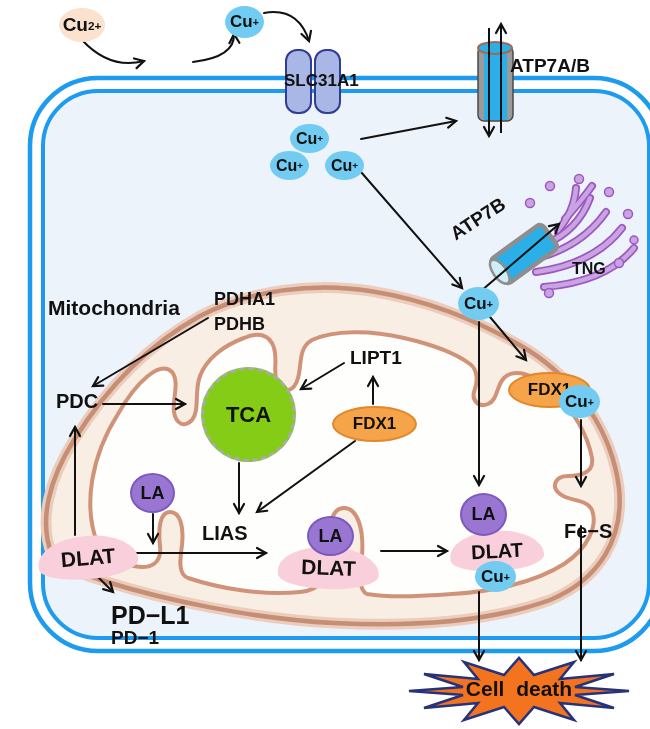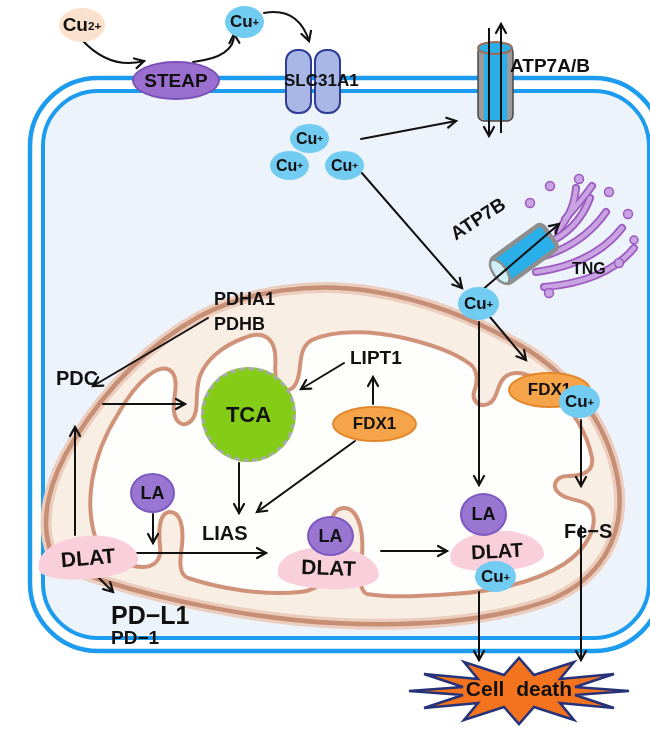--- a/index.html
+++ b/index.html
@@ -138,23 +138,20 @@
     <path d="M 559 526 L 559 660"></path>
     <path d="M 457 592 L 457 660"></path>
   </g>
 </svg>
 
 <div class="node ellipse" style="left:37px;top:8px;width:46px;height:34px;background:#FAE2CE;font-size:19px;">
   <span>Cu</span>
       <span class="sup">2+</span>
 </div>
 
-<div class="node ellipse" style="left:110px;top:61px;width:88px;height:39px;background:#9B6FD0;border:2px solid #7A51B5;font-size:19px;">
-  <span>STEAP</span>
-</div>
 
 <div class="node ion" style="left:203px;top:6px;width:39px;height:32px;font-size:17px;">
   <span>Cu</span>
       <span class="sup">+</span>
 </div>
 
 <div class="lbl" style="left:262px;top:72px;font-size:17px;">SLC31A1</div>
 <div class="lbl" style="left:488px;top:56px;font-size:19px;">ATP7A/B</div>
 
 <div class="node ion" style="left:268px;top:124px;width:39px;height:29px;">
@@ -171,23 +168,24 @@
 </div>
 
 <div class="lbl" style="left:436px;top:224px;font-size:19px;transform:rotate(-33deg);transform-origin:0 100%;">ATP7B</div>
 <div class="lbl" style="left:550px;top:261px;font-size:16px;">TNG</div>
 
 <div class="node ion" style="left:436px;top:287px;width:41px;height:33px;font-size:17px;">
   <span>Cu</span>
       <span class="sup">+</span>
 </div>
 
+<div class="lbl" style="left:26px;top:297px;font-size:21px;">Mitochondria</div>
 <div class="lbl" style="left:192px;top:290px;font-size:18px;">PDHA1</div>
 <div class="lbl" style="left:192px;top:315px;font-size:18px;">PDHB</div>
-<div class="lbl" style="left:34px;top:368px;font-size:20px;">PDC</div>
+<div class="lbl" style="left:34px;top:391px;font-size:20px;">PDC</div>
 
 <div class="node ellipse" style="left:179px;top:367px;width:95px;height:95px;background:#84cc16;border:3px dashed #A6ADA6;font-size:22px;">
   <span>TCA</span>
 </div>
 
 <div class="lbl" style="left:328px;top:348px;font-size:19px;">LIPT1</div>
 
 <div class="node ellipse fdx" style="left:310px;top:406px;width:85px;height:36px;">
   <span>FDX1</span>
 </div>

